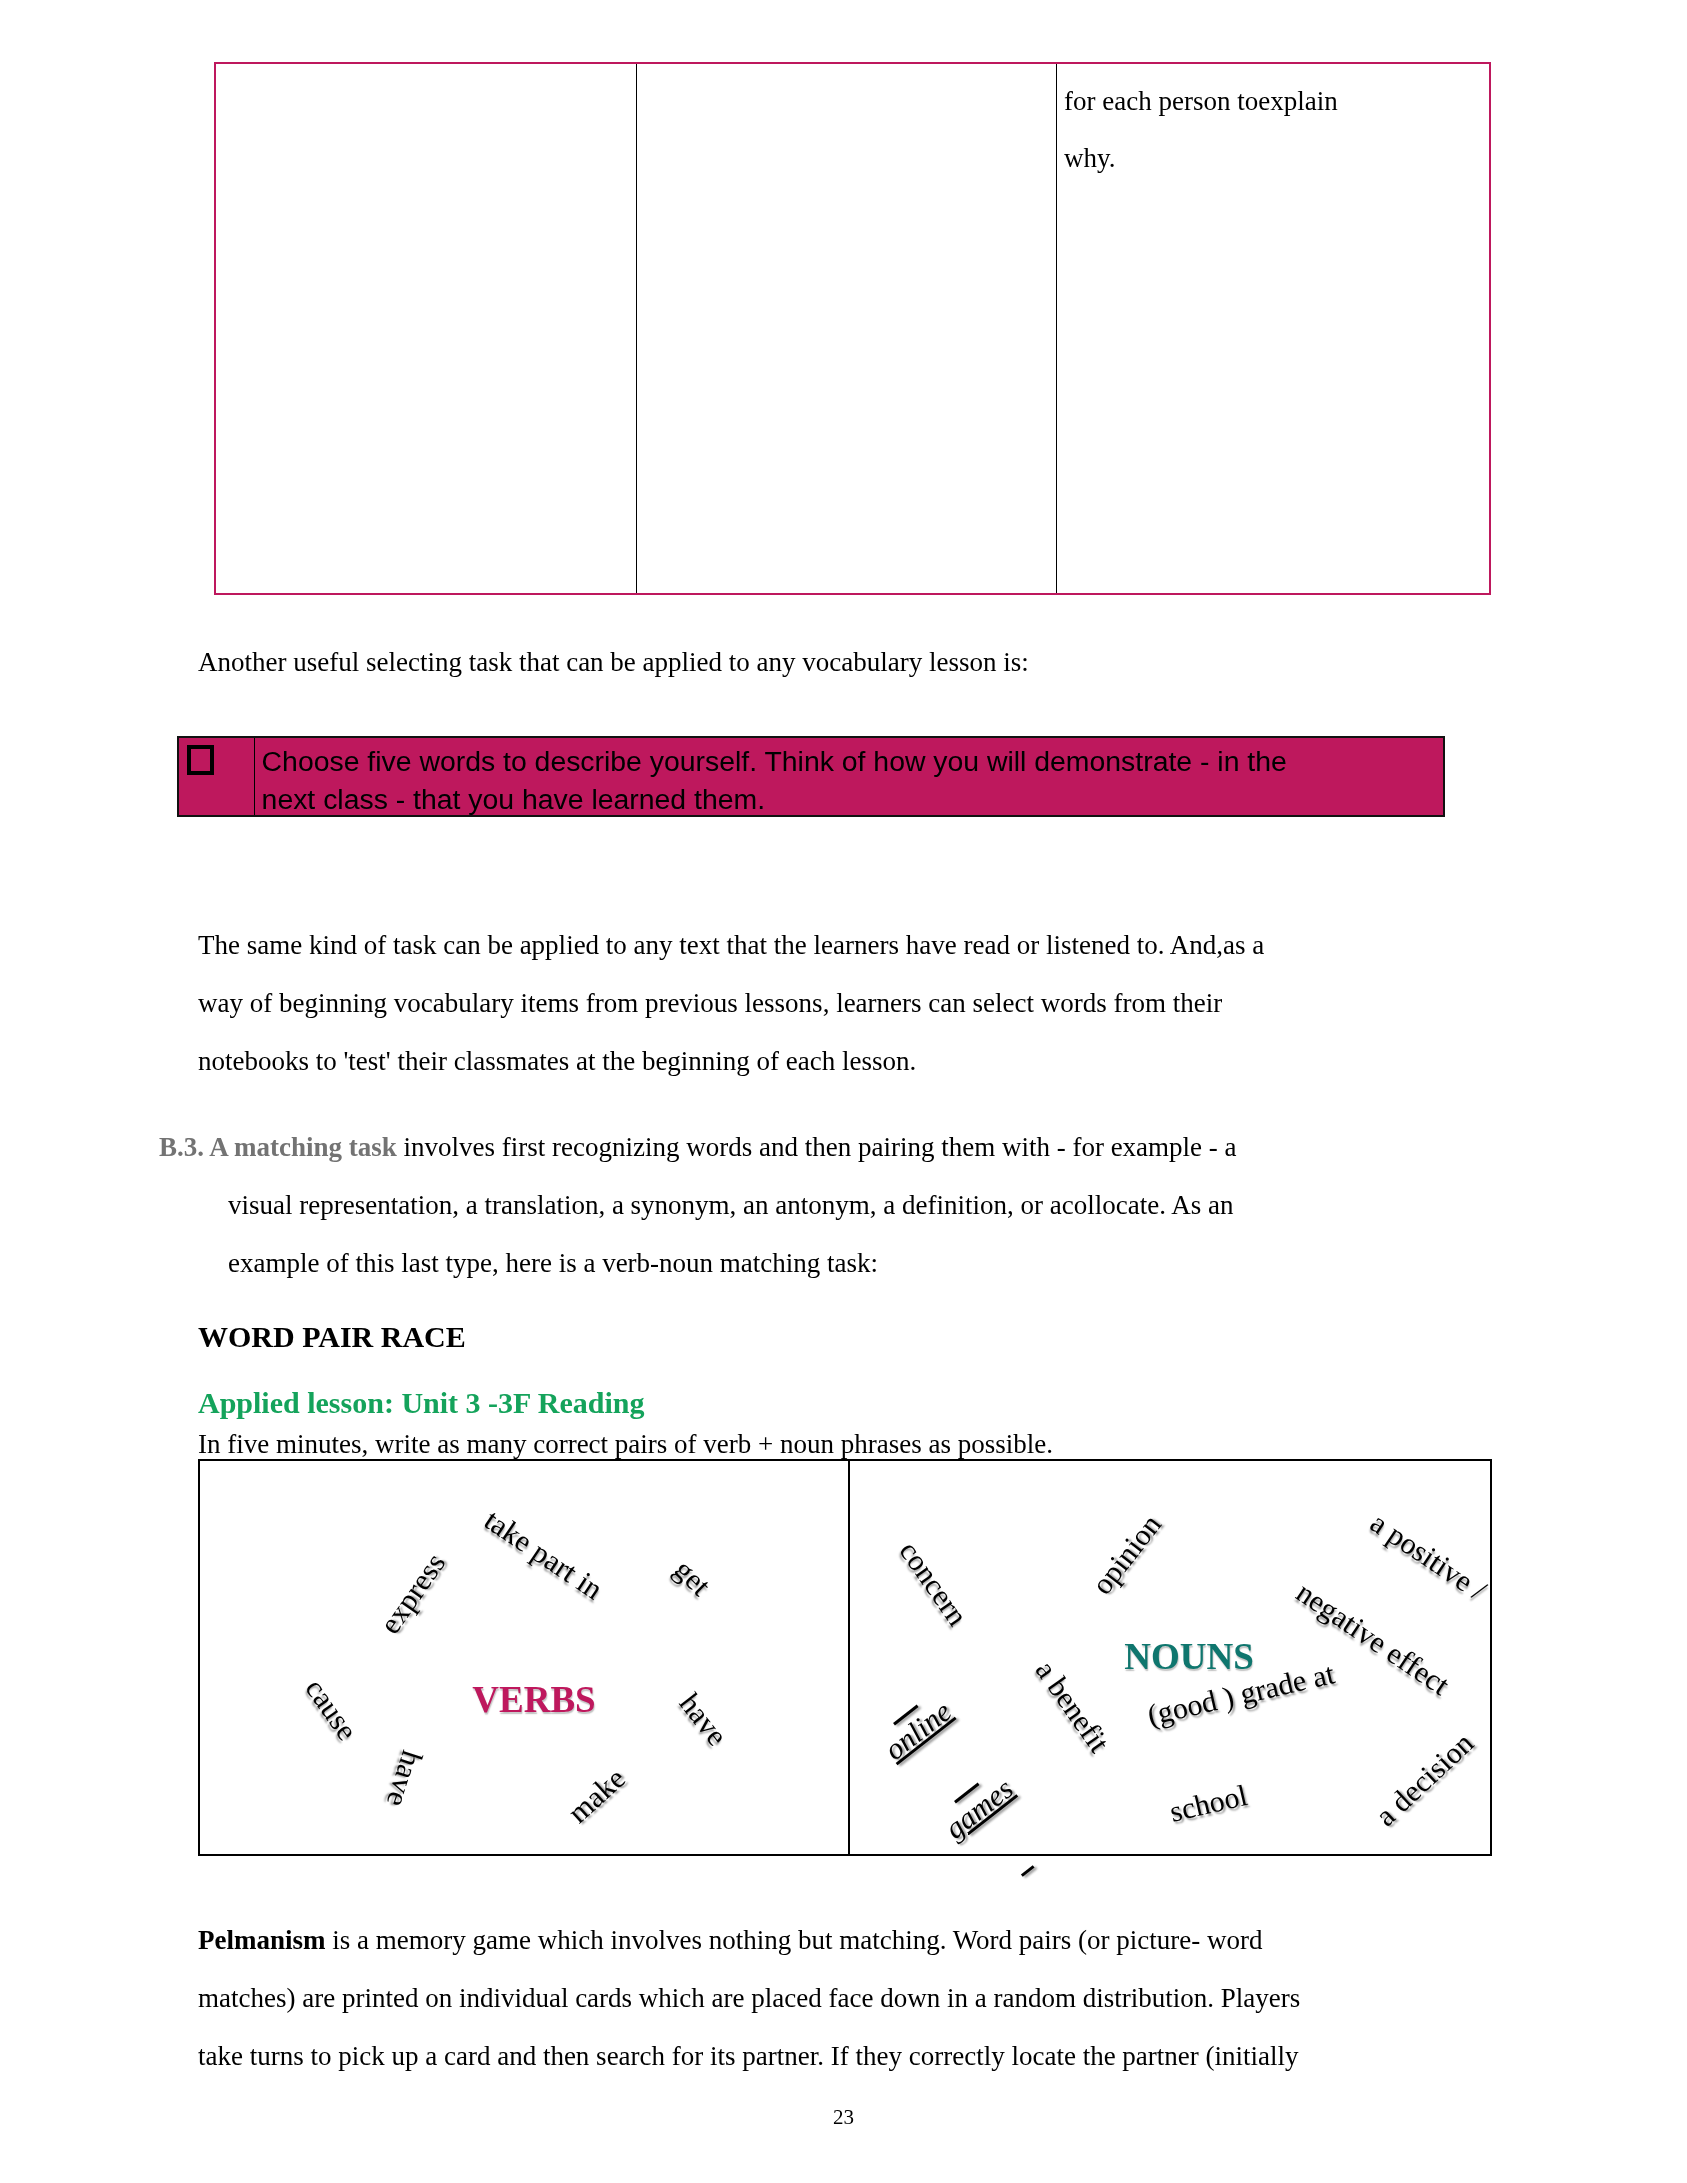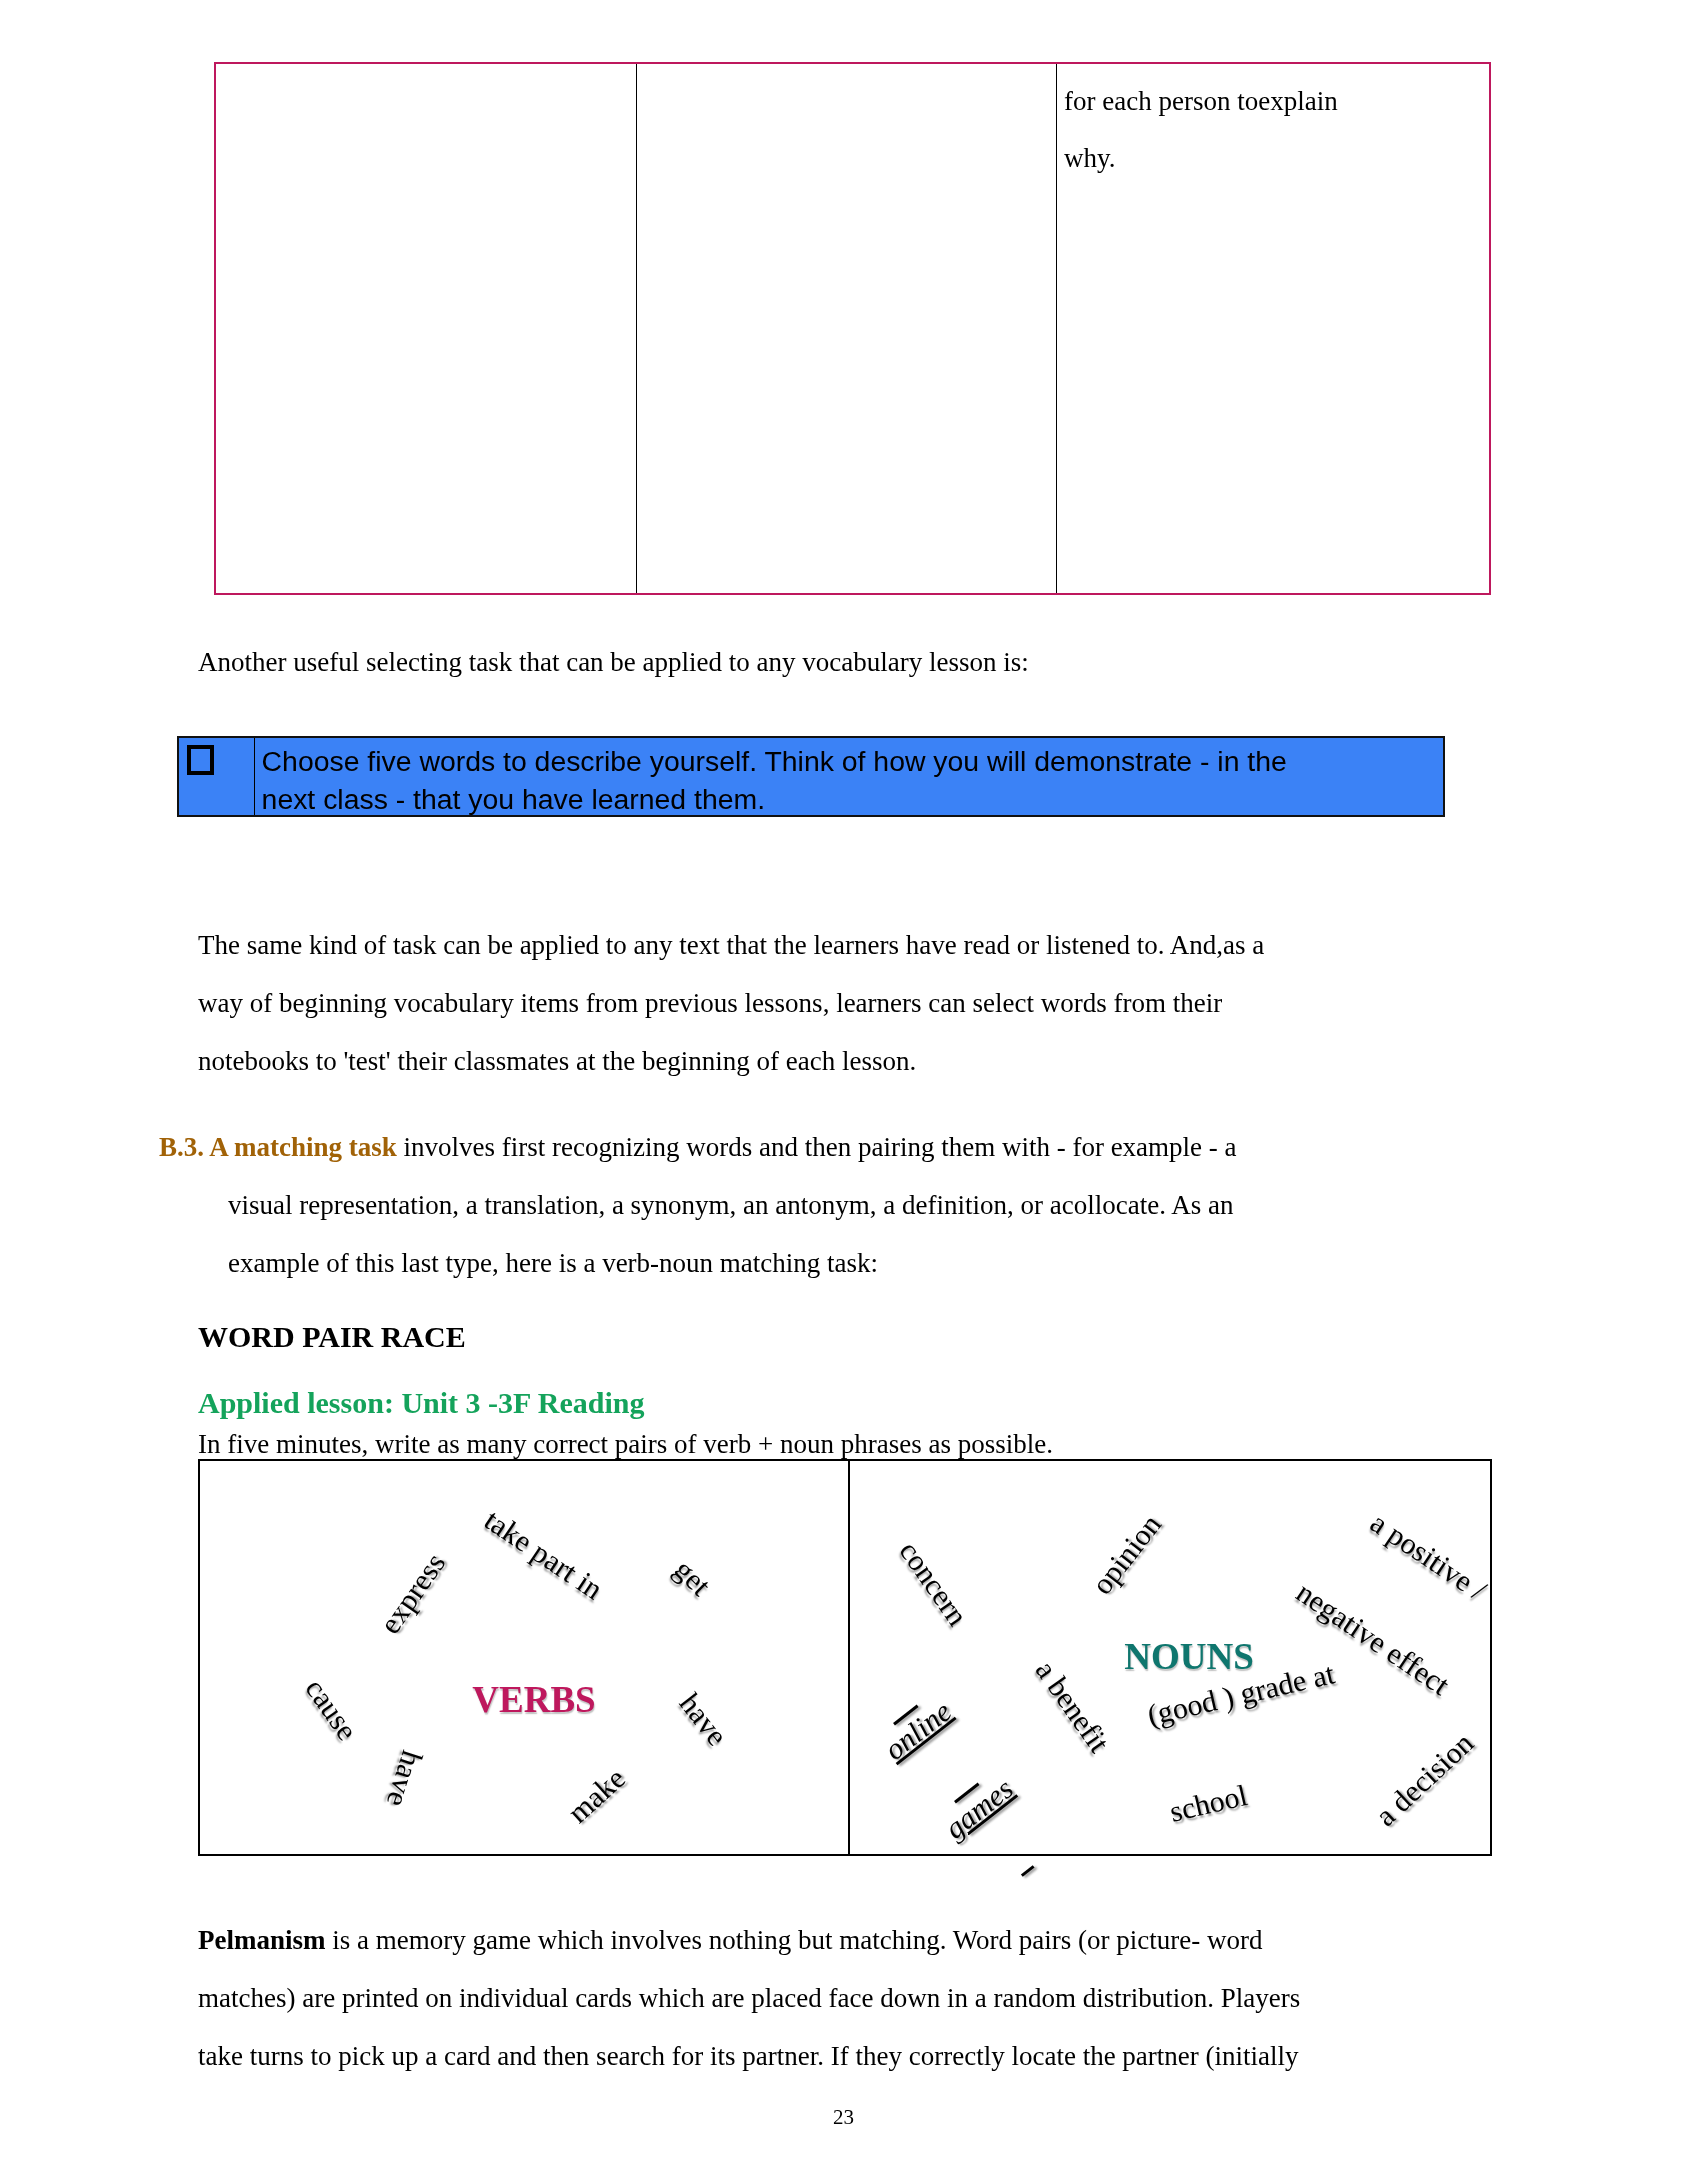--- a/index.html
+++ b/index.html
@@ -18,21 +18,21 @@
   
   .bodyline{position:absolute;font-size:27px;white-space:nowrap;}
   .para{position:absolute;font-size:27px;}
   .para .line{height:58px;line-height:58px;white-space:nowrap;}
   .indent{margin-left:69px;}
   .lead-purple{font-weight:bold;}
   .lead-bold{font-weight:bold;}
   
   .task-box{
     position:absolute;left:177px;top:736px;width:1268px;height:81px;
-    border:2px solid #111;box-sizing:border-box;display:flex;background:#3b82f6;
+    border:2px solid #111;box-sizing:border-box;display:flex;background:#be185d;
   }
   .task-box .check-cell{width:76px;border-right:1.3px solid #000;box-sizing:border-box;}
   .checkbox-glyph{width:18.5px;height:22.5px;border:4px solid #000;margin:6.6px 0 0 8px;}
   .task-box .text-cell{
     flex:1;padding:4px 0 0 6.6px;font-family:"Liberation Sans", sans-serif;
     font-size:28.4px;line-height:38px;white-space:nowrap;
   }
   
   .h-bold{position:absolute;font-size:30px;font-weight:bold;white-space:nowrap;}
   
@@ -80,21 +80,21 @@
   </div>
 </div>
 
 <div class="para" style="left:198px;top:916px;">
   <div class="line">The same kind of task can be applied to any text that the learners have read or listened to. And,as a</div>
   <div class="line">way of beginning vocabulary items from previous lessons, learners can select words from their</div>
   <div class="line">notebooks to 'test' their classmates at the beginning of each lesson.</div>
 </div>
 
 <div class="para" style="left:159px;top:1118px;">
-  <div class="line"><span class="lead-purple" style="color:#a16207;">B.3. A matching task</span><span> involves first recognizing words and then pairing them with - for example - a</span></div>
+  <div class="line"><span class="lead-purple" style="color:#737373;">B.3. A matching task</span><span> involves first recognizing words and then pairing them with - for example - a</span></div>
   <div class="line indent">visual representation, a translation, a synonym, an antonym, a definition, or acollocate. As an</div>
   <div class="line indent">example of this last type, here is a verb-noun matching task:</div>
 </div>
 
 <div class="h-bold" style="left:198px;top:1320px;">WORD PAIR RACE</div>
 <div class="h-bold" style="left:198px;top:1374px;color:#14A35B;margin-top:12px;">Applied lesson: Unit 3 -3F Reading</div>
 <div class="bodyline" style="left:198px;top:1429px;">In five minutes, write as many correct pairs of verb + noun phrases as possible.</div>
 
 <div class="match-box">
   <div class="match-divider"></div>

